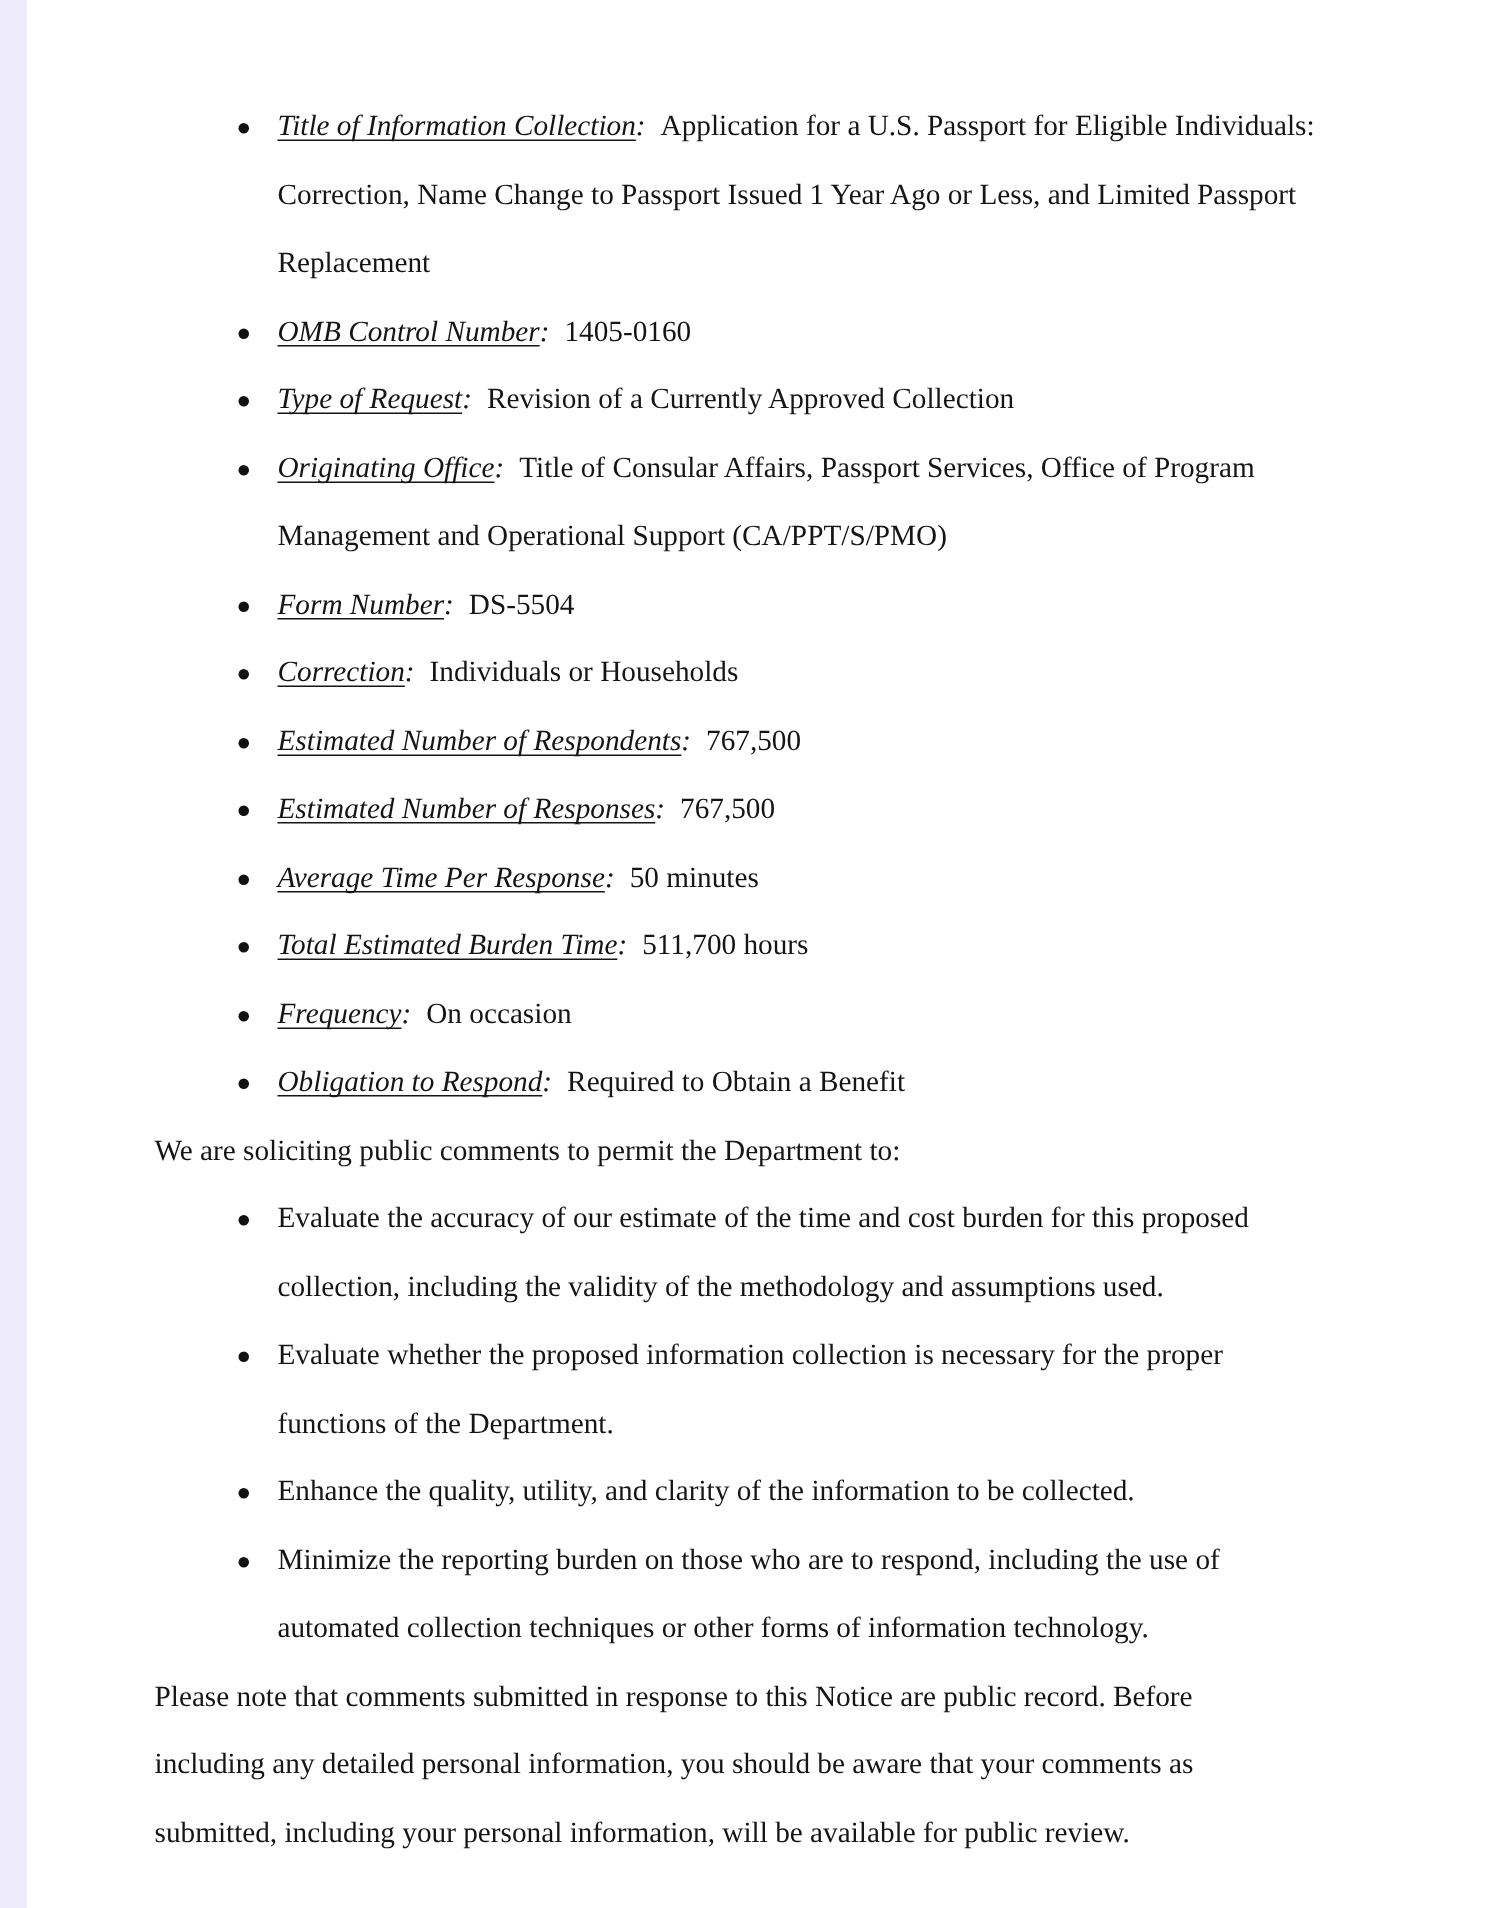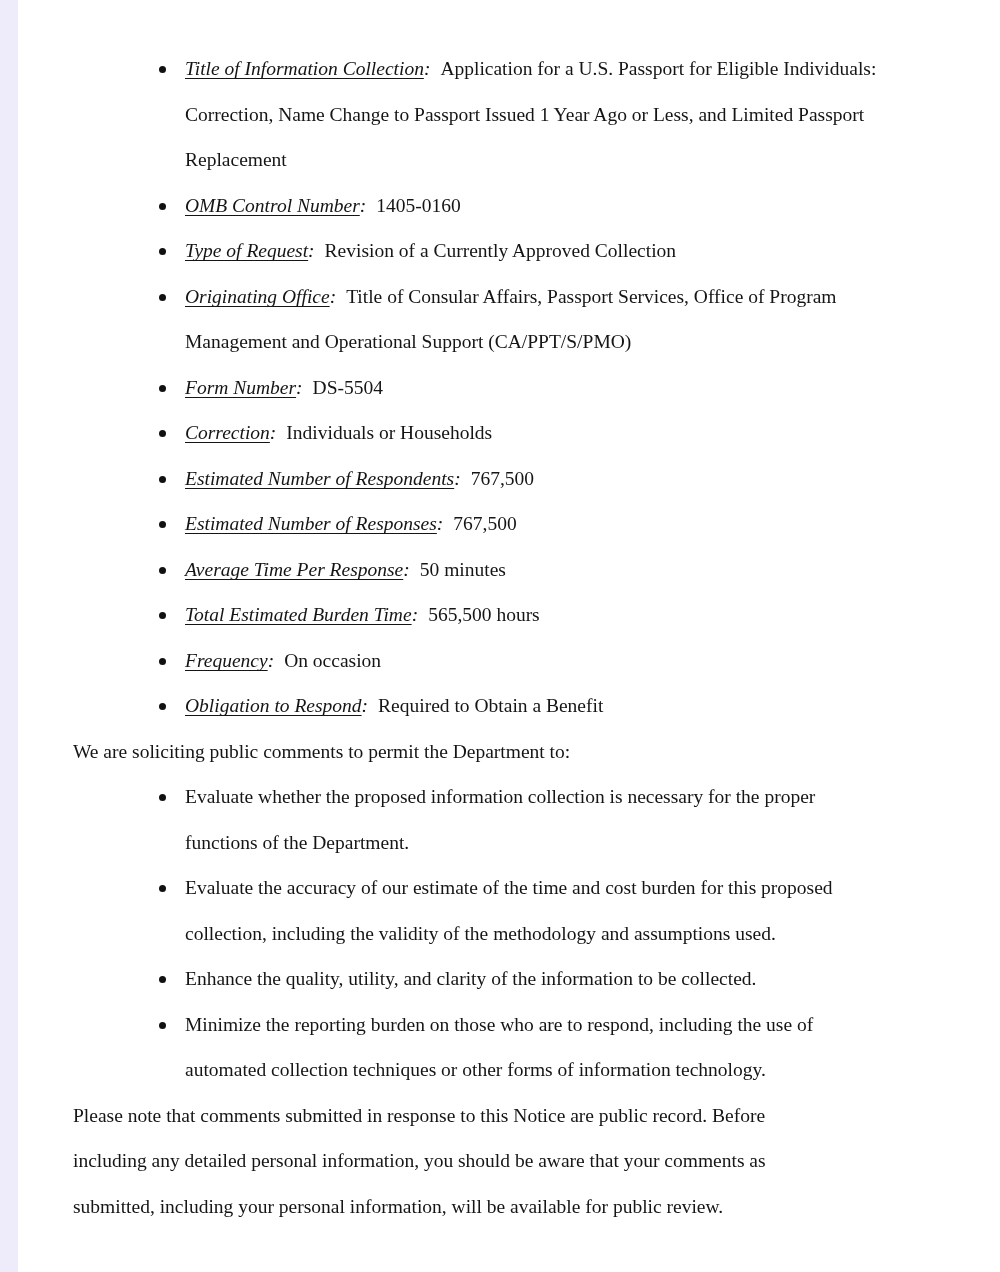--- a/index.html
+++ b/index.html
@@ -10,21 +10,21 @@
     color: #151515;
     position: relative;
     overflow: hidden;
   }
   .left-strip {
     position: absolute; left: 0; top: 0;
     width: 18px; height: 1272px;
     background: #eeecfa;
   }
   .doc {
-    position: absolute; top: 46px; left: 0;
+    position: absolute; top: 62px; left: 0;
     width: 1000px;
     font-size: 19.5px;
     line-height: 45.5px;
     white-space: nowrap;
   }
   .li {
     position: relative;
     padding-left: 185px;
   }
   .bullet {
@@ -37,21 +37,21 @@
   .lbl {
     font-style: italic;
     text-decoration: underline;
     text-decoration-skip-ink: none;
     text-decoration-thickness: 1.3px;
     text-underline-offset: 3px;
   }
   .colon { font-style: italic; }
   .val { margin-left: 10px; }
   .cont {  }
-  .para { padding-left: 73px; }
+  .para { padding-left: 103px; }
 </style>
 </head>
 <body>
 
 <div class="left-strip"></div>
 
 <div class="doc">
 
   <div class="li">
     <span class="bullet"></span>
@@ -96,45 +96,45 @@
     <span class="lbl">Estimated Number of Responses</span><span class="colon">:</span><span class="val">767,500</span>
   </div>
 
   <div class="li">
     <span class="bullet"></span>
     <span class="lbl">Average Time Per Response</span><span class="colon">:</span><span class="val">50 minutes</span>
   </div>
 
   <div class="li">
     <span class="bullet"></span>
-    <span class="lbl">Total Estimated Burden Time</span><span class="colon">:</span><span class="val">565,500 hours</span>
+    <span class="lbl">Total Estimated Burden Time</span><span class="colon">:</span><span class="val">511,700 hours</span>
   </div>
 
   <div class="li">
     <span class="bullet"></span>
     <span class="lbl">Frequency</span><span class="colon">:</span><span class="val">On occasion</span>
   </div>
 
   <div class="li">
     <span class="bullet"></span>
     <span class="lbl">Obligation to Respond</span><span class="colon">:</span><span class="val">Required to Obtain a Benefit</span>
   </div>
 
   <div class="para">We are soliciting public comments to permit the Department to:</div>
 
   <div class="li">
     <span class="bullet"></span>
-    <span>Evaluate whether the proposed information collection is necessary for the proper</span>
-    <div class="cont">functions of the Department.</div>
+    <span>Evaluate the accuracy of our estimate of the time and cost burden for this proposed</span>
+    <div class="cont">collection, including the validity of the methodology and assumptions used.</div>
   </div>
 
   <div class="li">
     <span class="bullet"></span>
-    <span>Evaluate the accuracy of our estimate of the time and cost burden for this proposed</span>
-    <div class="cont">collection, including the validity of the methodology and assumptions used.</div>
+    <span>Evaluate whether the proposed information collection is necessary for the proper</span>
+    <div class="cont">functions of the Department.</div>
   </div>
 
   <div class="li">
     <span class="bullet"></span>
     <span>Enhance the quality, utility, and clarity of the information to be collected.</span>
   </div>
 
   <div class="li">
     <span class="bullet"></span>
     <span>Minimize the reporting burden on those who are to respond, including the use of</span>

